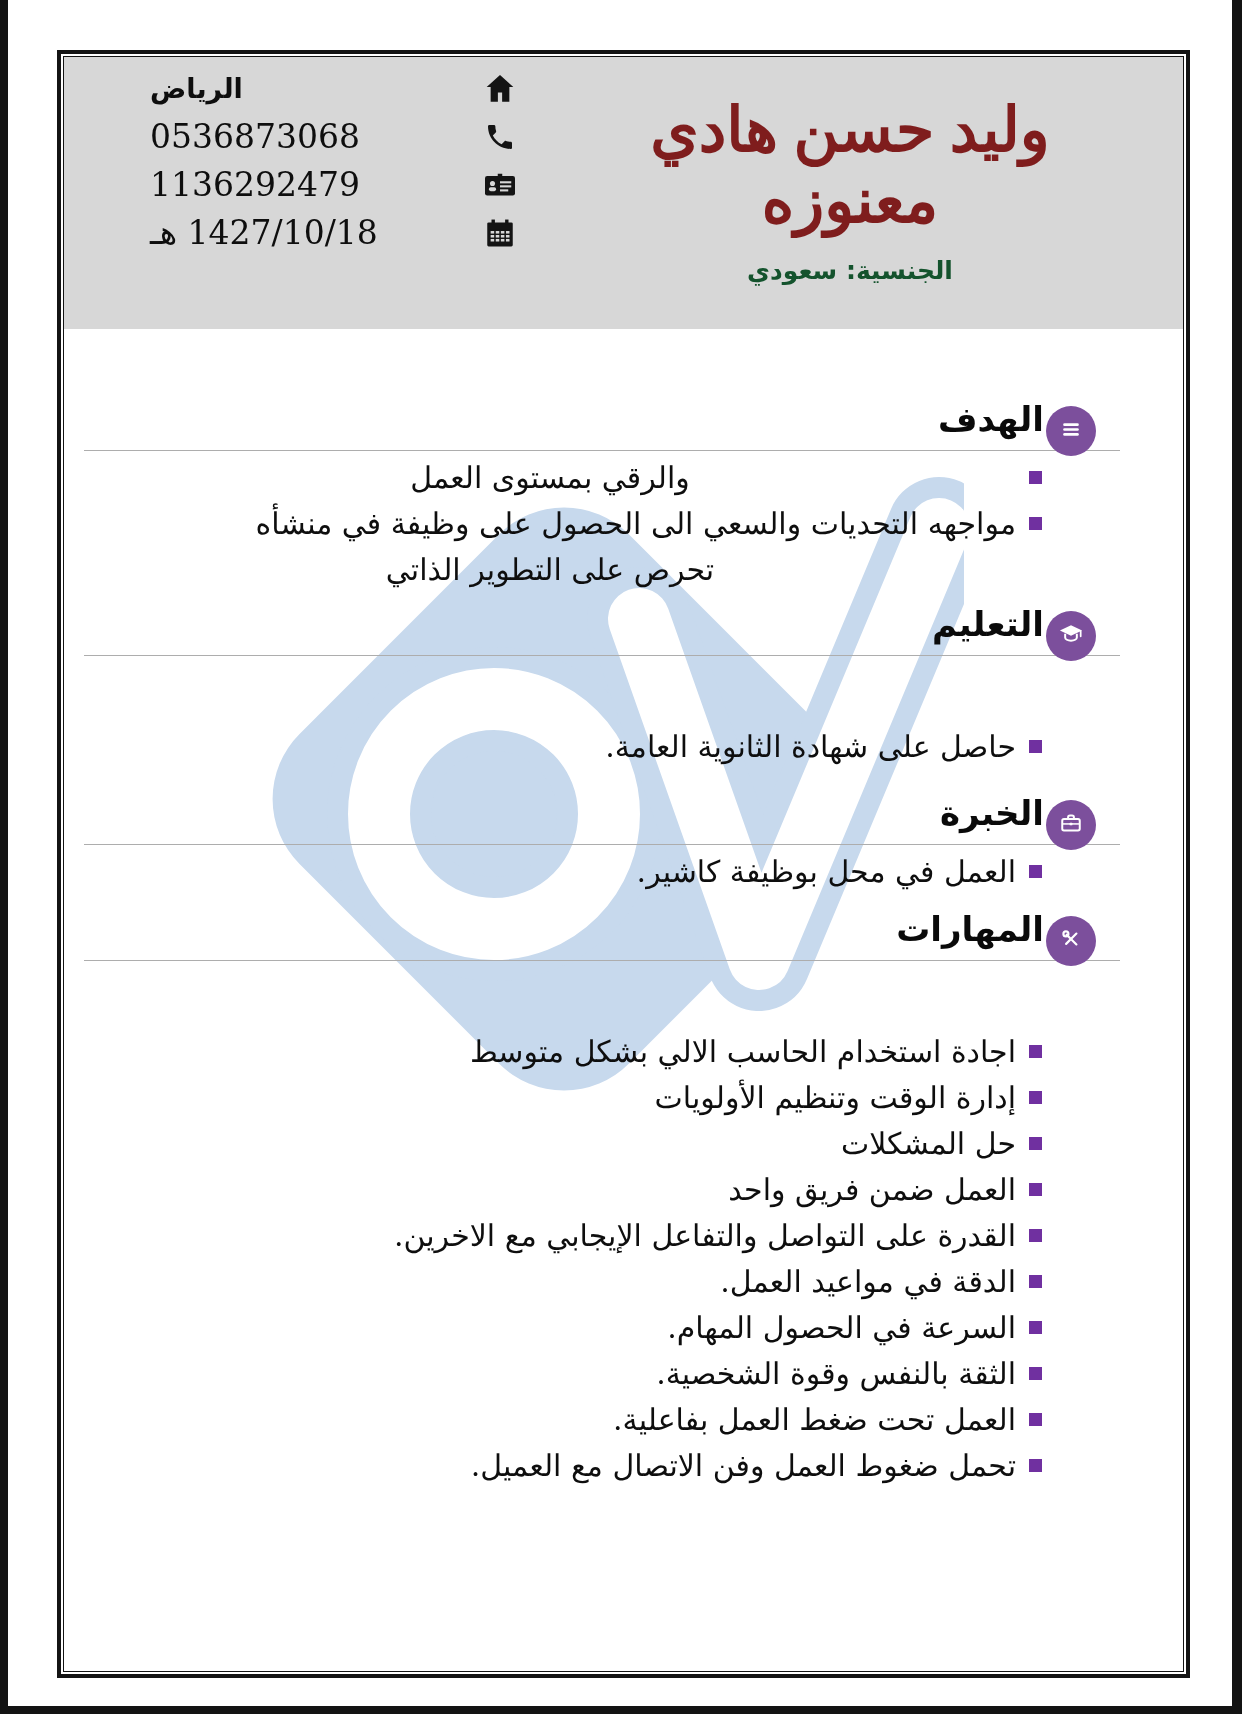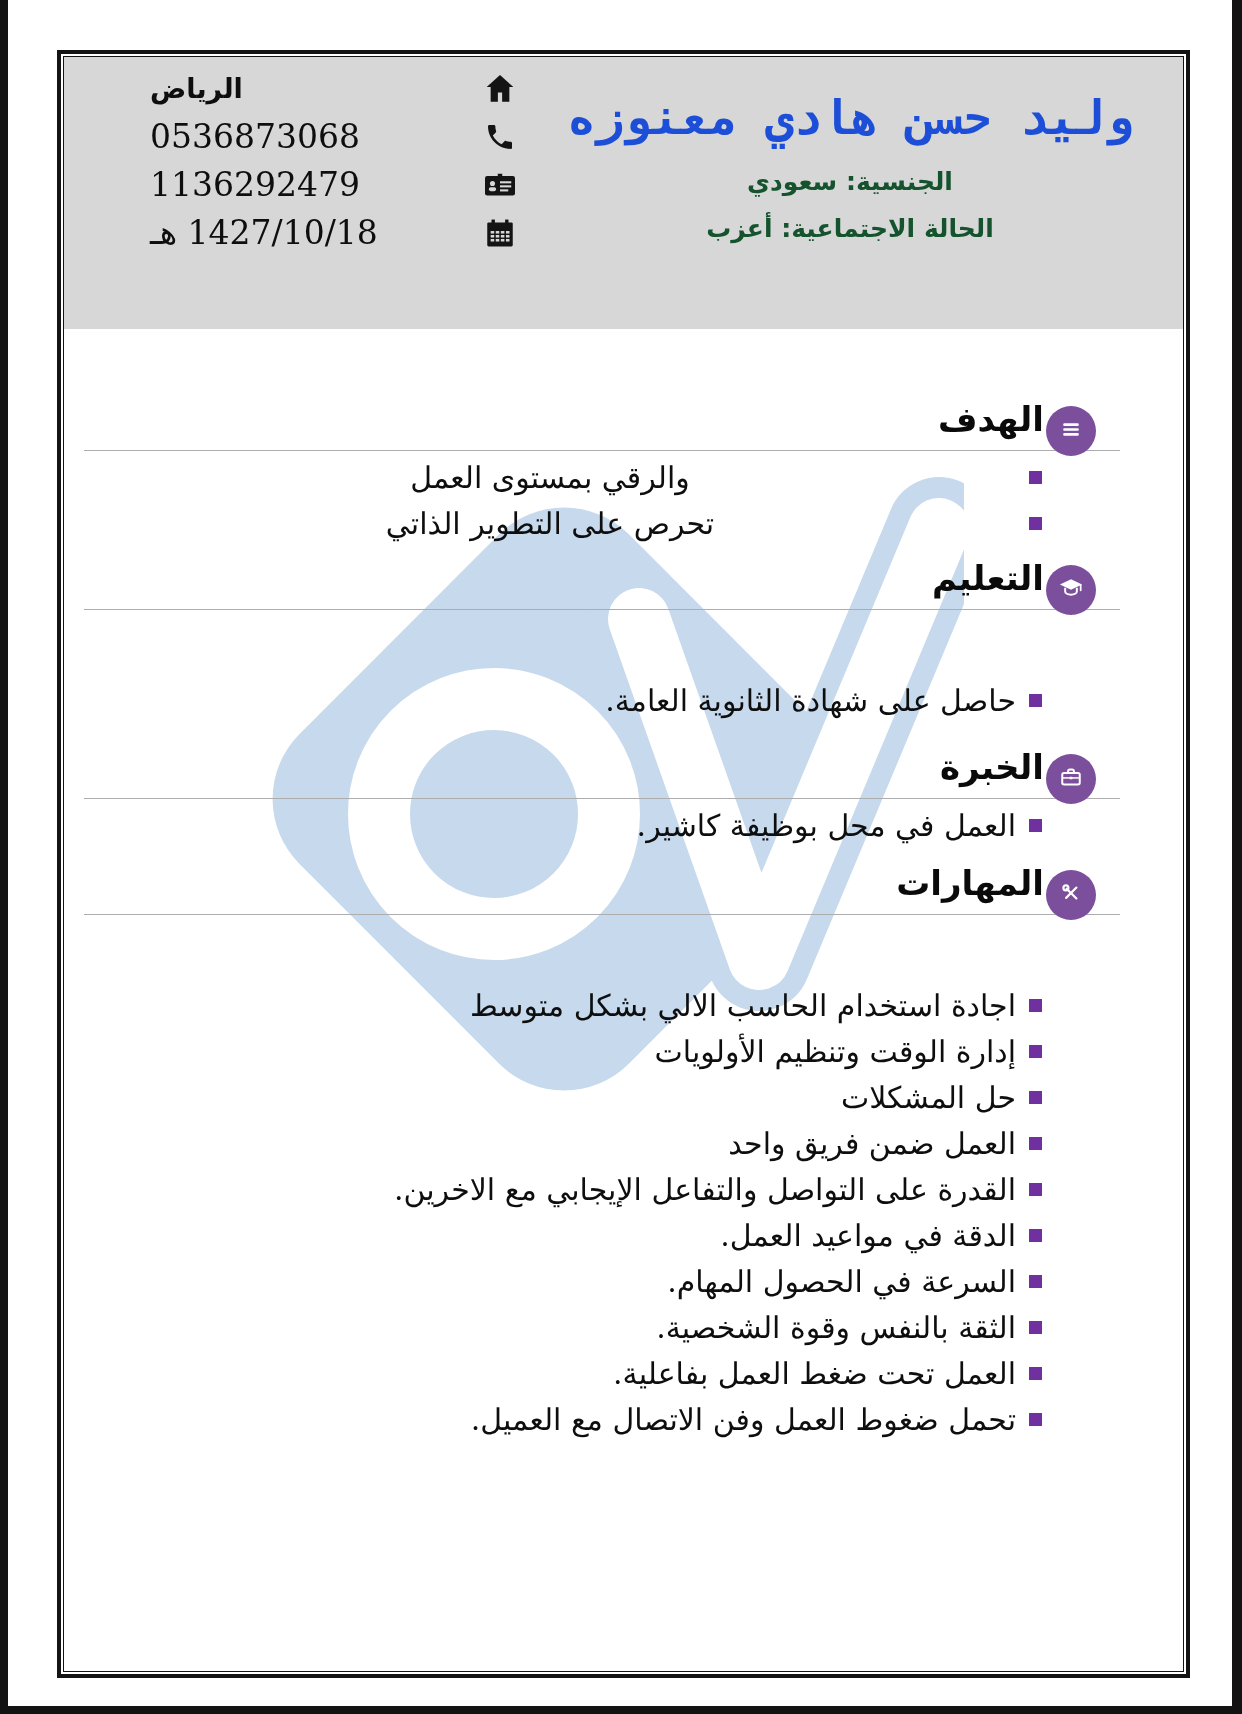--- a/index.html
+++ b/index.html
@@ -34,25 +34,25 @@
     position: absolute; top: 0; left: 0; right: 0;
     height: 272px;
     background: #d7d7d7;
     z-index: 3;
   }
   .id-block {
     position: absolute; right: 38px; top: 38px; width: 590px;
     text-align: center;
   }
   .person-name {
-    font-family: Liberation Mono, monospace;
+    font-family: Liberation Serif, serif;
     font-weight: 900;
-    font-size: 47px;
+    font-size: 62px;
     line-height: 1.15;
-    color: #1d4ed8;
+    color: #7f1d1d;
     letter-spacing: 1px;
   }
   .id-line {
     font-family: "DejaVu Sans", sans-serif;
     font-weight: bold;
     font-size: 25px;
     margin-top: 18px;
     color: #14532d;
   }
   .contact-block {
@@ -151,21 +151,20 @@
         <polyline points="475,200 595,540 775,110" fill="none" stroke="#c7d9ed" stroke-width="104" stroke-linecap="round" stroke-linejoin="round"></polyline>
         <circle cx="330" cy="395" r="115" fill="none" stroke="#ffffff" stroke-width="62"></circle>
         <polyline points="475,200 595,540 775,110" fill="none" stroke="#ffffff" stroke-width="62" stroke-linecap="round" stroke-linejoin="round"></polyline>
       </svg>
 
       <div class="header-band">
 
         <div class="id-block">
           <div class="person-name">وليد حسن هادي معنوزه</div>
           <div class="id-line">الجنسية: سعودي</div>
-          <div class="id-line">الحالة الاجتماعية: أعزب</div>
         </div>
 
         <div class="contact-block">
           <div class="contact-row">
             <span class="contact-icon">
               <svg width="34" height="34" viewBox="0 0 24 24">
                   <path fill="#141414" d="M12 2.2 2.6 10.6h2.8V21h5.1v-6.6h3v6.6h5.1V10.6h2.8z"></path>
                 </svg>
             </span>
             <span class="contact-text city">الرياض</span>
@@ -232,21 +231,21 @@
                     <line x1="6" y1="12.5" x2="18" y2="12.5"></line>
                     <line x1="6" y1="17" x2="18" y2="17"></line>
                   </g>
                 </svg>
             </span>
           </span>
           <span class="section-title">الهدف</span>
         </div>
         <ul class="bullets">
           <li><span class="cont">والرقي بمستوى العمل</span></li>
-          <li><span class="cont">تحرص على التطوير الذاتي</span></li>
+          <li><span>مواجهه التحديات والسعي الى الحصول على وظيفة في منشأه</span><span class="cont">تحرص على التطوير الذاتي</span></li>
         </ul>
 
         <div class="section-head m-education">
           <span class="section-badge">
             <span>
               <svg width="28" height="28" viewBox="0 0 24 24">
                 <path d="M12 4.5 2.5 9 12 13.5 21.5 9Z" fill="#ffffff"></path>
                 <path d="M7 11.8V15c0 1.5 2.2 2.7 5 2.7s5-1.2 5-2.7v-3.2" fill="none" stroke="#ffffff" stroke-width="1.7"></path>
                 <path d="M20.3 9.5V14" stroke="#ffffff" stroke-width="1.5" stroke-linecap="round"></path>
               </svg>

